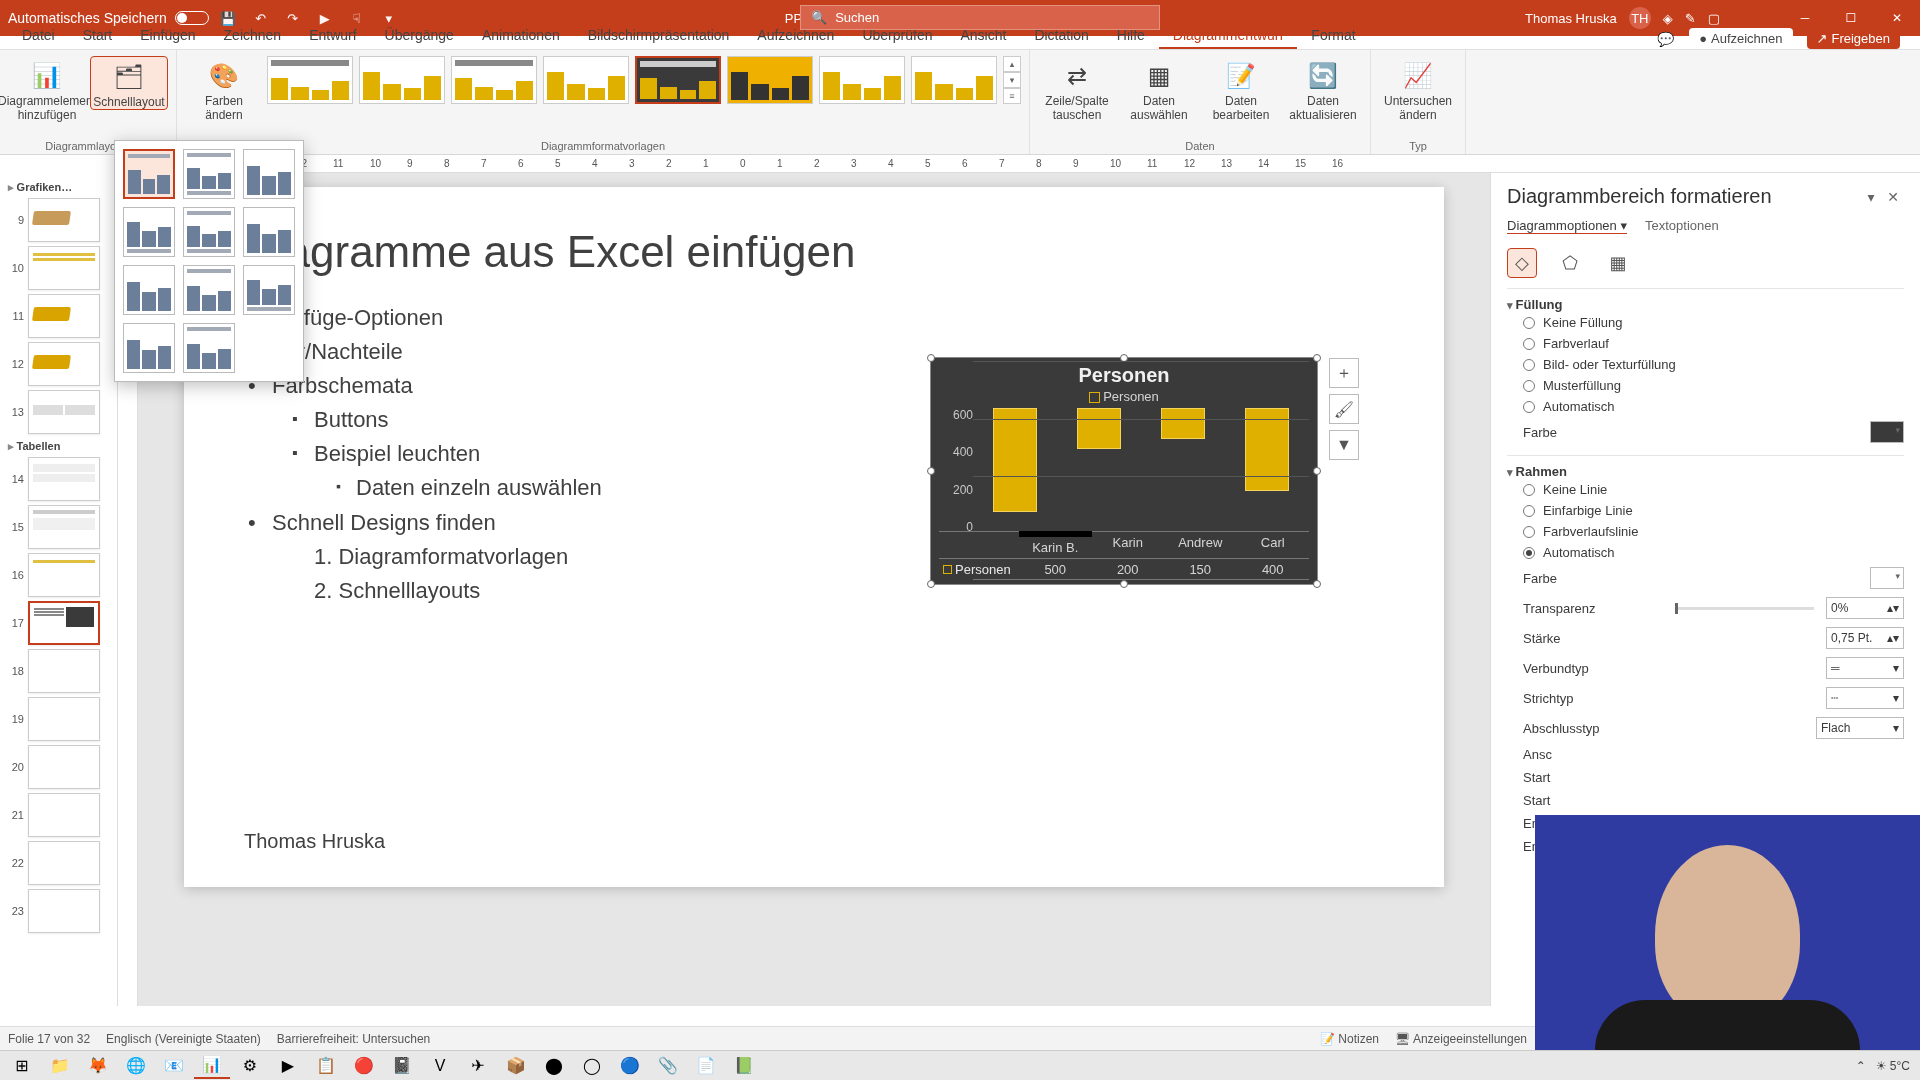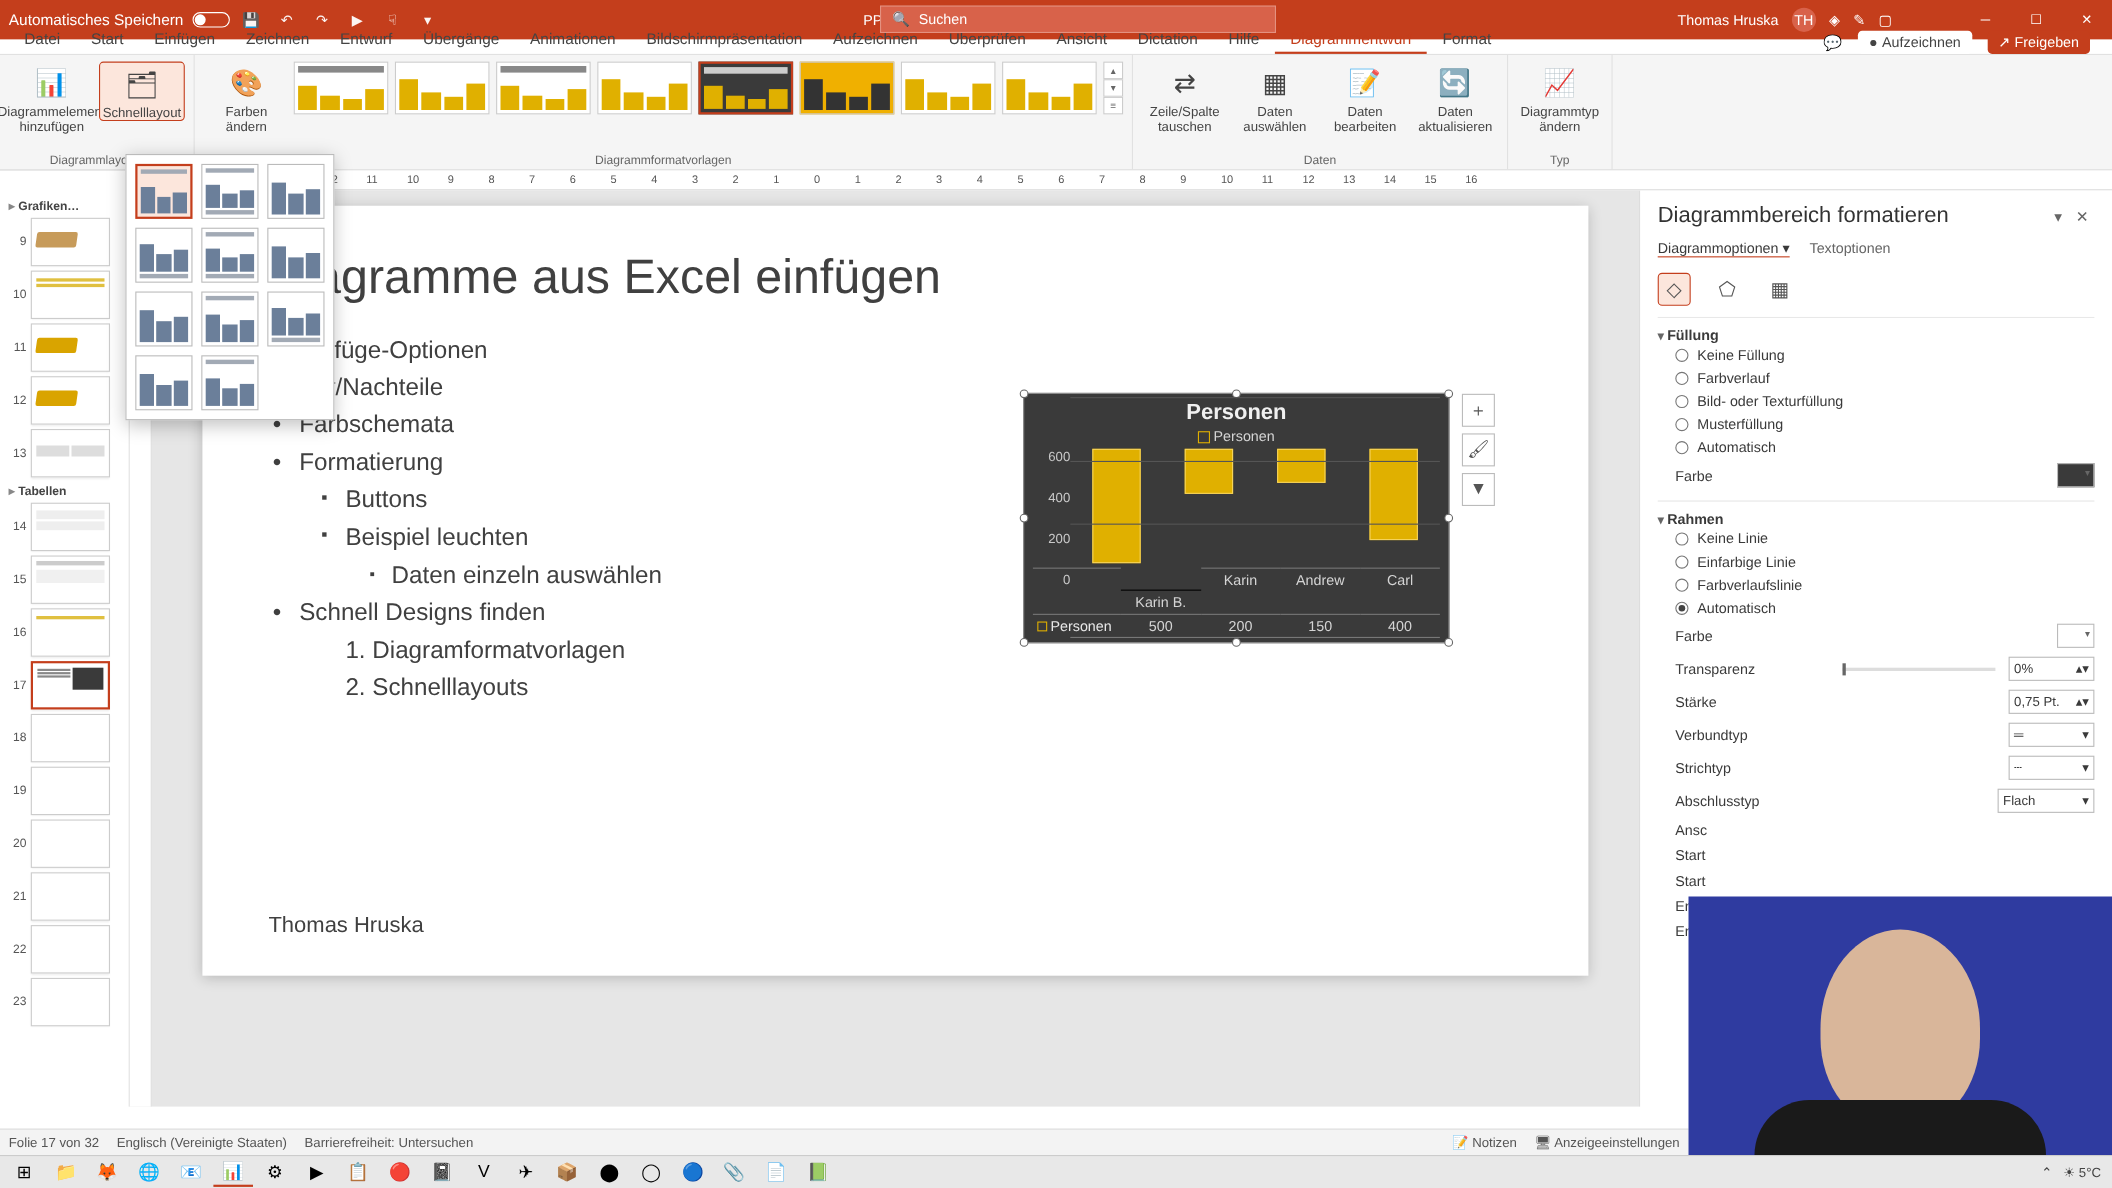--- a/index.html
+++ b/index.html
@@ -313,21 +313,21 @@
           <span class="ic">🔄</span>
           <span>Daten aktualisieren</span>
         </div>
     </div>
     <div class="rg-label">Daten</div>
   </div>
   <div class="rgroup">
     <div class="rg-content">
       <div class="rbtn">
           <span class="ic">📈</span>
-          <span>Diagrammtyp ändern</span>
+          <span>Untersuchen ändern</span>
         </div>
     </div>
     <div class="rg-label">Typ</div>
   </div>
 </div>
 
 <div class="ql-dropdown">
   <div class="ql-cell hov">
       <div class="ql-strip"></div>
       <div class="ql-bars">
@@ -551,21 +551,20 @@
   </div>
 
   <div class="slide-wrap">
     <div class="vruler"></div>
     <div class="slide">
       <h1>Diagramme aus Excel einfügen</h1>
       <ul>
         <li class="bul1">Einfüge-Optionen</li>
         <li class="bul1">Vor/Nachteile</li>
         <li class="bul1">Farbschemata</li>
-        <li class="bul1">Formatierung</li>
         <li class="bul2">Buttons</li>
         <li class="bul2">Beispiel leuchten</li>
         <li class="bul3">Daten einzeln auswählen</li>
         <li class="bul1">Schnell Designs finden</li>
         <li class="num1">1.    Diagramformatvorlagen</li>
         <li class="num1">2.    Schnelllayouts</li>
       </ul>
       <div class="footer-name">Thomas Hruska</div>
 
       <div class="chart-box">
@@ -600,21 +599,21 @@
               <div class="bar-col">
                   <div class="bar" style="height:25%;"></div>
                 </div>
               <div class="bar-col">
                   <div class="bar" style="height:66%;"></div>
                 </div>
             </div>
             <div style="position:absolute;bottom:0;left:0;right:0;">
               <div class="data-table-row">
                 <div class="dt-label"></div>
-                <div class="cell" style="flex:1;text-align:center;font-size:13px;color:#d4d4d4;padding:3px 0;border-top:1px solid #000000;margin-top:20px;">Karin B.</div>
+                <div class="cell" style="flex:1;text-align:center;font-size:13px;color:#d4d4d4;padding:3px 0;border-top:6px solid #000000;">Karin B.</div>
                 <div class="cell" style="flex:1;text-align:center;font-size:13px;color:#d4d4d4;padding:3px 0;border-top:1px solid #777;">Karin</div>
                 <div class="cell" style="flex:1;text-align:center;font-size:13px;color:#d4d4d4;padding:3px 0;border-top:1px solid #777;">Andrew</div>
                 <div class="cell" style="flex:1;text-align:center;font-size:13px;color:#d4d4d4;padding:3px 0;border-top:1px solid #777;">Carl</div>
               </div>
               <div class="data-table-row">
                 <div class="dt-label"><span class="swatch"></span><span>Personen</span></div>
                 <div class="cell" style="flex:1;text-align:center;font-size:13px;color:#d4d4d4;padding:3px 0;border-top:1px solid #777;">500</div>
                 <div class="cell" style="flex:1;text-align:center;font-size:13px;color:#d4d4d4;padding:3px 0;border-top:1px solid #777;">200</div>
                 <div class="cell" style="flex:1;text-align:center;font-size:13px;color:#d4d4d4;padding:3px 0;border-top:1px solid #777;">150</div>
                 <div class="cell" style="flex:1;text-align:center;font-size:13px;color:#d4d4d4;padding:3px 0;border-top:1px solid #777;">400</div>

